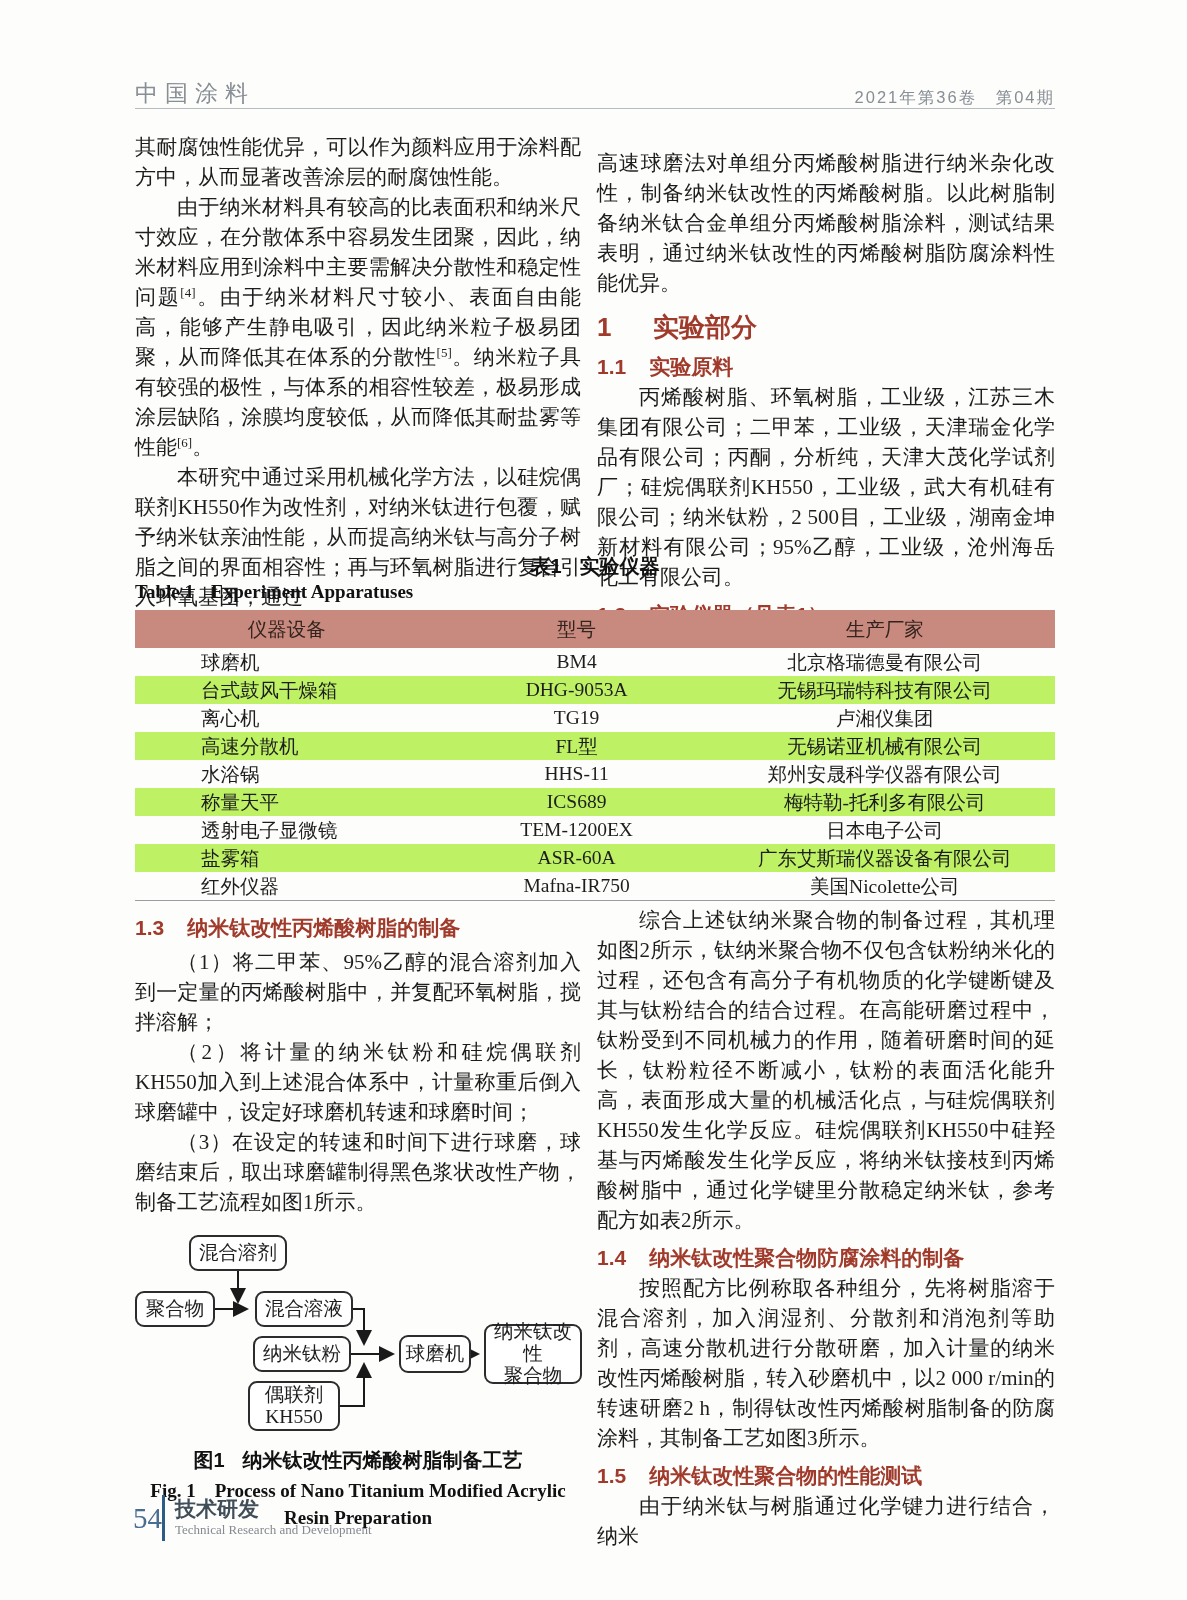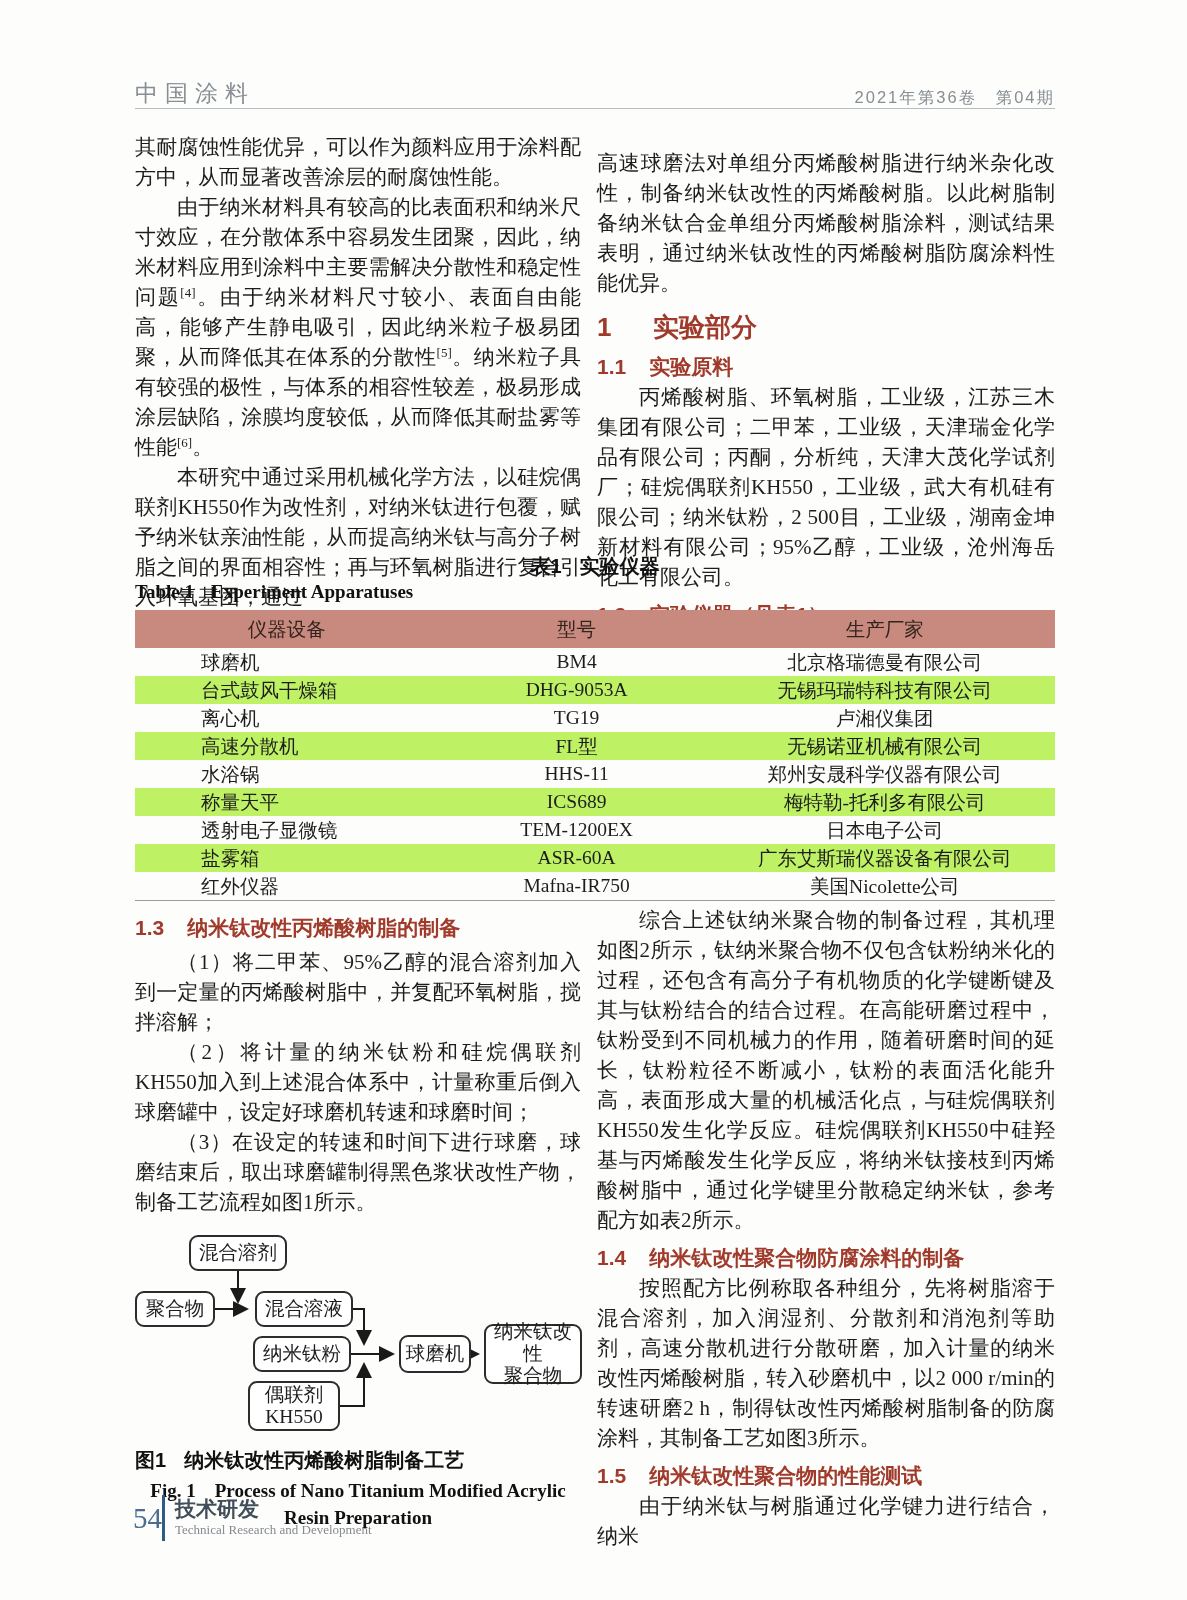--- a/index.html
+++ b/index.html
@@ -53,21 +53,21 @@
         font-size:19.5px;line-height:22px;white-space:pre-line;padding:1px 2px;box-sizing:border-box;}
   .b-solvent{left:54px;top:2px;width:98px;height:36px;}
   .b-polymer{left:0px;top:58px;width:80px;height:36px;}
   .b-solution{left:120px;top:58px;width:98px;height:36px;}
   .b-tipowder{left:118px;top:103px;width:98px;height:36px;}
   .b-coupling{left:113px;top:148px;width:92px;height:50px;}
   .b-ballmill{left:264px;top:102px;width:72px;height:38px;}
   .b-product{left:349px;top:91px;width:98px;height:60px;}
   .fig svg{position:absolute;left:0;top:0;}
   
-  .cap-cn{margin-top:12px;text-align:left;font-family:"Liberation Sans","DejaVu Sans",sans-serif;
+  .cap-cn{margin-top:12px;text-align:center;font-family:"Liberation Sans","DejaVu Sans",sans-serif;
           font-weight:bold;font-size:20px;line-height:26px;color:#111;}
   .cap-cn .gap{margin-right:0.9em;}
   .cap-en{margin-top:4px;text-align:center;font-weight:bold;font-size:19px;line-height:27px;color:#111;}
   
   .footer{position:absolute;left:133px;top:1494px;display:flex;align-items:center;}
   .pnum{font-size:29px;color:#4a6d92;line-height:48px;}
   .fbar{width:3px;height:46px;background:#2e5c88;margin-right:10px;}
   .fcn{font-family:"Liberation Sans","DejaVu Sans",sans-serif;font-weight:bold;
        font-size:21px;color:#404e59;line-height:24px;}
   .fen{font-size:13px;color:#858a90;line-height:18px;}

